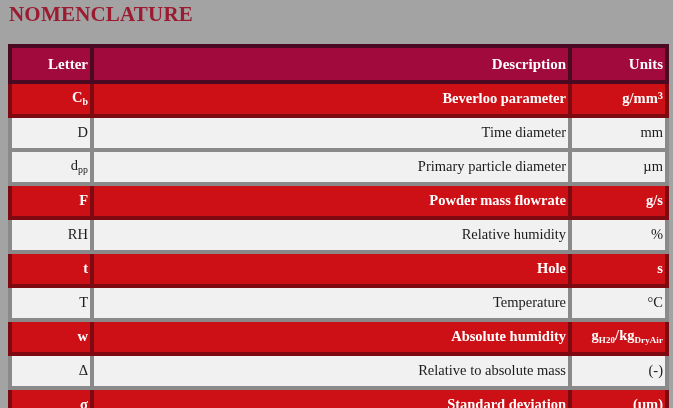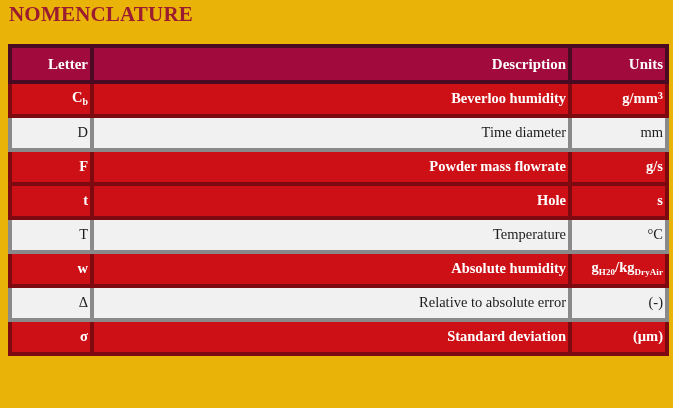--- a/index.html
+++ b/index.html
@@ -10,21 +10,21 @@
   body {
     width: 673px;
     height: 408px;
     overflow: hidden;
     font-family: "Liberation Serif", "DejaVu Serif", serif;
   }
   .page {
     position: relative;
     width: 673px;
     height: 408px;
-    background: #eab308;
+    background: #a3a3a3;
   }
   .page-title {
     position: absolute;
     left: 9px;
     top: 2px;
     font-family: "Liberation Serif", "DejaVu Serif", serif;
     font-size: 21px;
     font-weight: bold;
     letter-spacing: 0.2px;
     color: #9B1B30;
@@ -111,51 +111,61 @@
       <thead>
         <tr class="header-row">
           <th class="cell-letter">Letter</th>
           <th class="cell-desc">Description</th>
           <th class="cell-units">Units</th>
         </tr>
       </thead>
       <tbody id="table-body">
           <tr class="row-red">
             <td class="cell-letter">C<span class="u-sub">b</span></td>
-            <td class="cell-desc">Beverloo humidity</td>
+            <td class="cell-desc">Beverloo parameter</td>
             <td class="cell-units">g/mm<span class="u-sup">3</span></td>
           </tr>
           <tr class="row-light">
             <td class="cell-letter">D</td>
             <td class="cell-desc">Time diameter</td>
             <td class="cell-units">mm</td>
           </tr>
+          <tr class="row-light">
+            <td class="cell-letter">d<span class="u-sub">pp</span></td>
+            <td class="cell-desc">Primary particle diameter</td>
+            <td class="cell-units">µm</td>
+          </tr>
           <tr class="row-red">
             <td class="cell-letter">F</td>
             <td class="cell-desc">Powder mass flowrate</td>
             <td class="cell-units">g/s</td>
+          </tr>
+          <tr class="row-light">
+            <td class="cell-letter">RH</td>
+            <td class="cell-desc">Relative humidity</td>
+            <td class="cell-units">%</td>
           </tr>
           <tr class="row-red">
             <td class="cell-letter">t</td>
             <td class="cell-desc">Hole</td>
             <td class="cell-units">s</td>
           </tr>
           <tr class="row-light">
             <td class="cell-letter">T</td>
             <td class="cell-desc">Temperature</td>
             <td class="cell-units">°C</td>
           </tr>
           <tr class="row-red">
             <td class="cell-letter">w</td>
             <td class="cell-desc">Absolute humidity</td>
             <td class="cell-units units-compound">g<span class="u-sub">H20</span>/kg<span class="u-sub">DryAir</span></td>
           </tr>
           <tr class="row-light">
             <td class="cell-letter">Δ</td>
-            <td class="cell-desc">Relative to absolute error</td>
+            <td class="cell-desc">Relative to absolute mass</td>
             <td class="cell-units">(-)</td>
           </tr>
           <tr class="row-red">
             <td class="cell-letter">σ</td>
             <td class="cell-desc">Standard deviation</td>
             <td class="cell-units">(µm)</td>
           </tr>
         </tbody>
     </table>
   </div>

